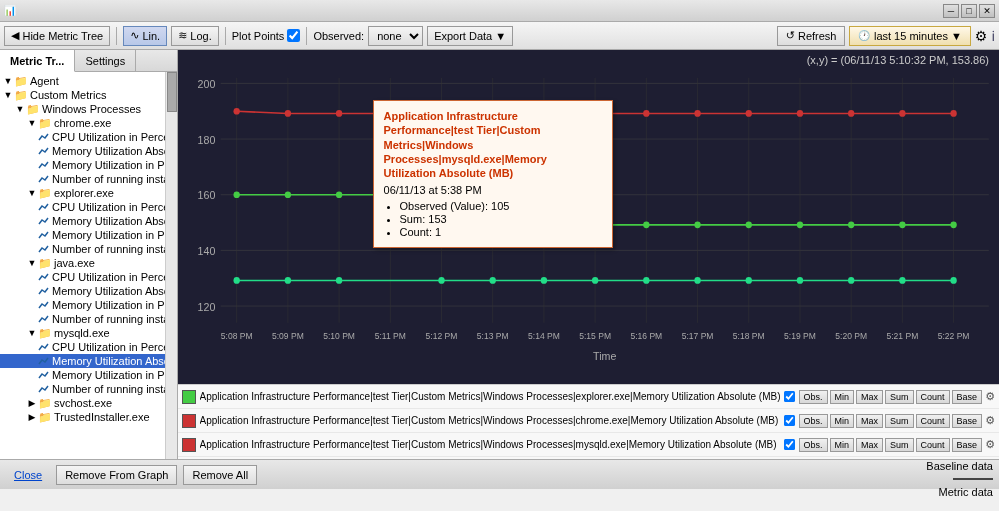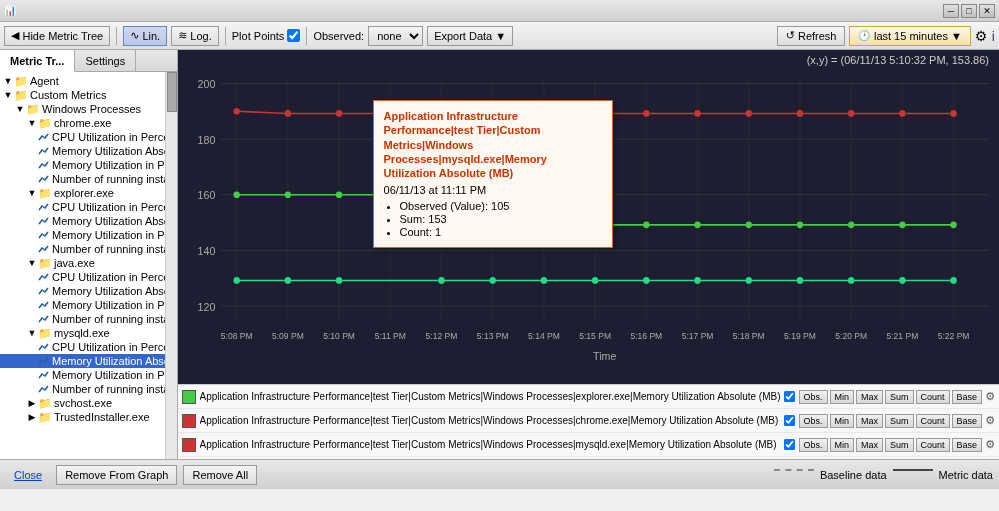--- a/index.html
+++ b/index.html
@@ -188,21 +188,21 @@
     }
     .bottom-btn {
       background: linear-gradient(to bottom, #f5f5f5, #ddd);
       border: 1px solid #999;
       padding: 2px 8px;
       cursor: pointer;
       font-size: 11px;
       height: 20px;
     }
     .bottom-btn.link { background: none; border: none; color: #0044cc; text-decoration: underline; cursor: pointer; }
-    .baseline-info { margin-left: auto; display: flex; align-items: flex-start; gap: 6px; font-size: 11px; }
+    .baseline-info { margin-left: auto; display: flex; align-items: flex-end; gap: 6px; font-size: 11px; flex-direction: column; }
     .baseline-line { width: 40px; height: 1px; border-top: 2px dashed #888; }
     .metric-line { width: 40px; height: 2px; background: #444; }
 
     
     .tooltip {
       position: absolute;
       background: #fff8f0;
       border: 1px solid #cc6633;
       padding: 8px 10px;
       font-size: 11px;
@@ -582,21 +582,21 @@
         <circle cx="487" cy="207" r="3" fill="#22dd88"></circle>
         <circle cx="535" cy="207" r="3" fill="#22dd88"></circle>
         <circle cx="583" cy="207" r="3" fill="#22dd88"></circle>
         <circle cx="631" cy="207" r="3" fill="#22dd88"></circle>
         <circle cx="679" cy="207" r="3" fill="#22dd88"></circle>
         <circle cx="727" cy="207" r="3" fill="#22dd88"></circle>
       </svg>
 
       <div class="tooltip" style="left:195px;top:50px;position:absolute;">
         <div class="tooltip-title">Application Infrastructure Performance|test Tier|Custom Metrics|Windows Processes|mysqld.exe|Memory Utilization Absolute (MB)</div>
-        <div class="tooltip-date">06/11/13 at 11:11 PM</div>
+        <div class="tooltip-date">06/11/13 at 5:38 PM</div>
         <ul>
           <li>Observed (Value): 105</li>
           <li>Sum: 153</li>
           <li>Count: 1</li>
         </ul>
       </div>
     </div>
 
     <div class="legend-area">
 

